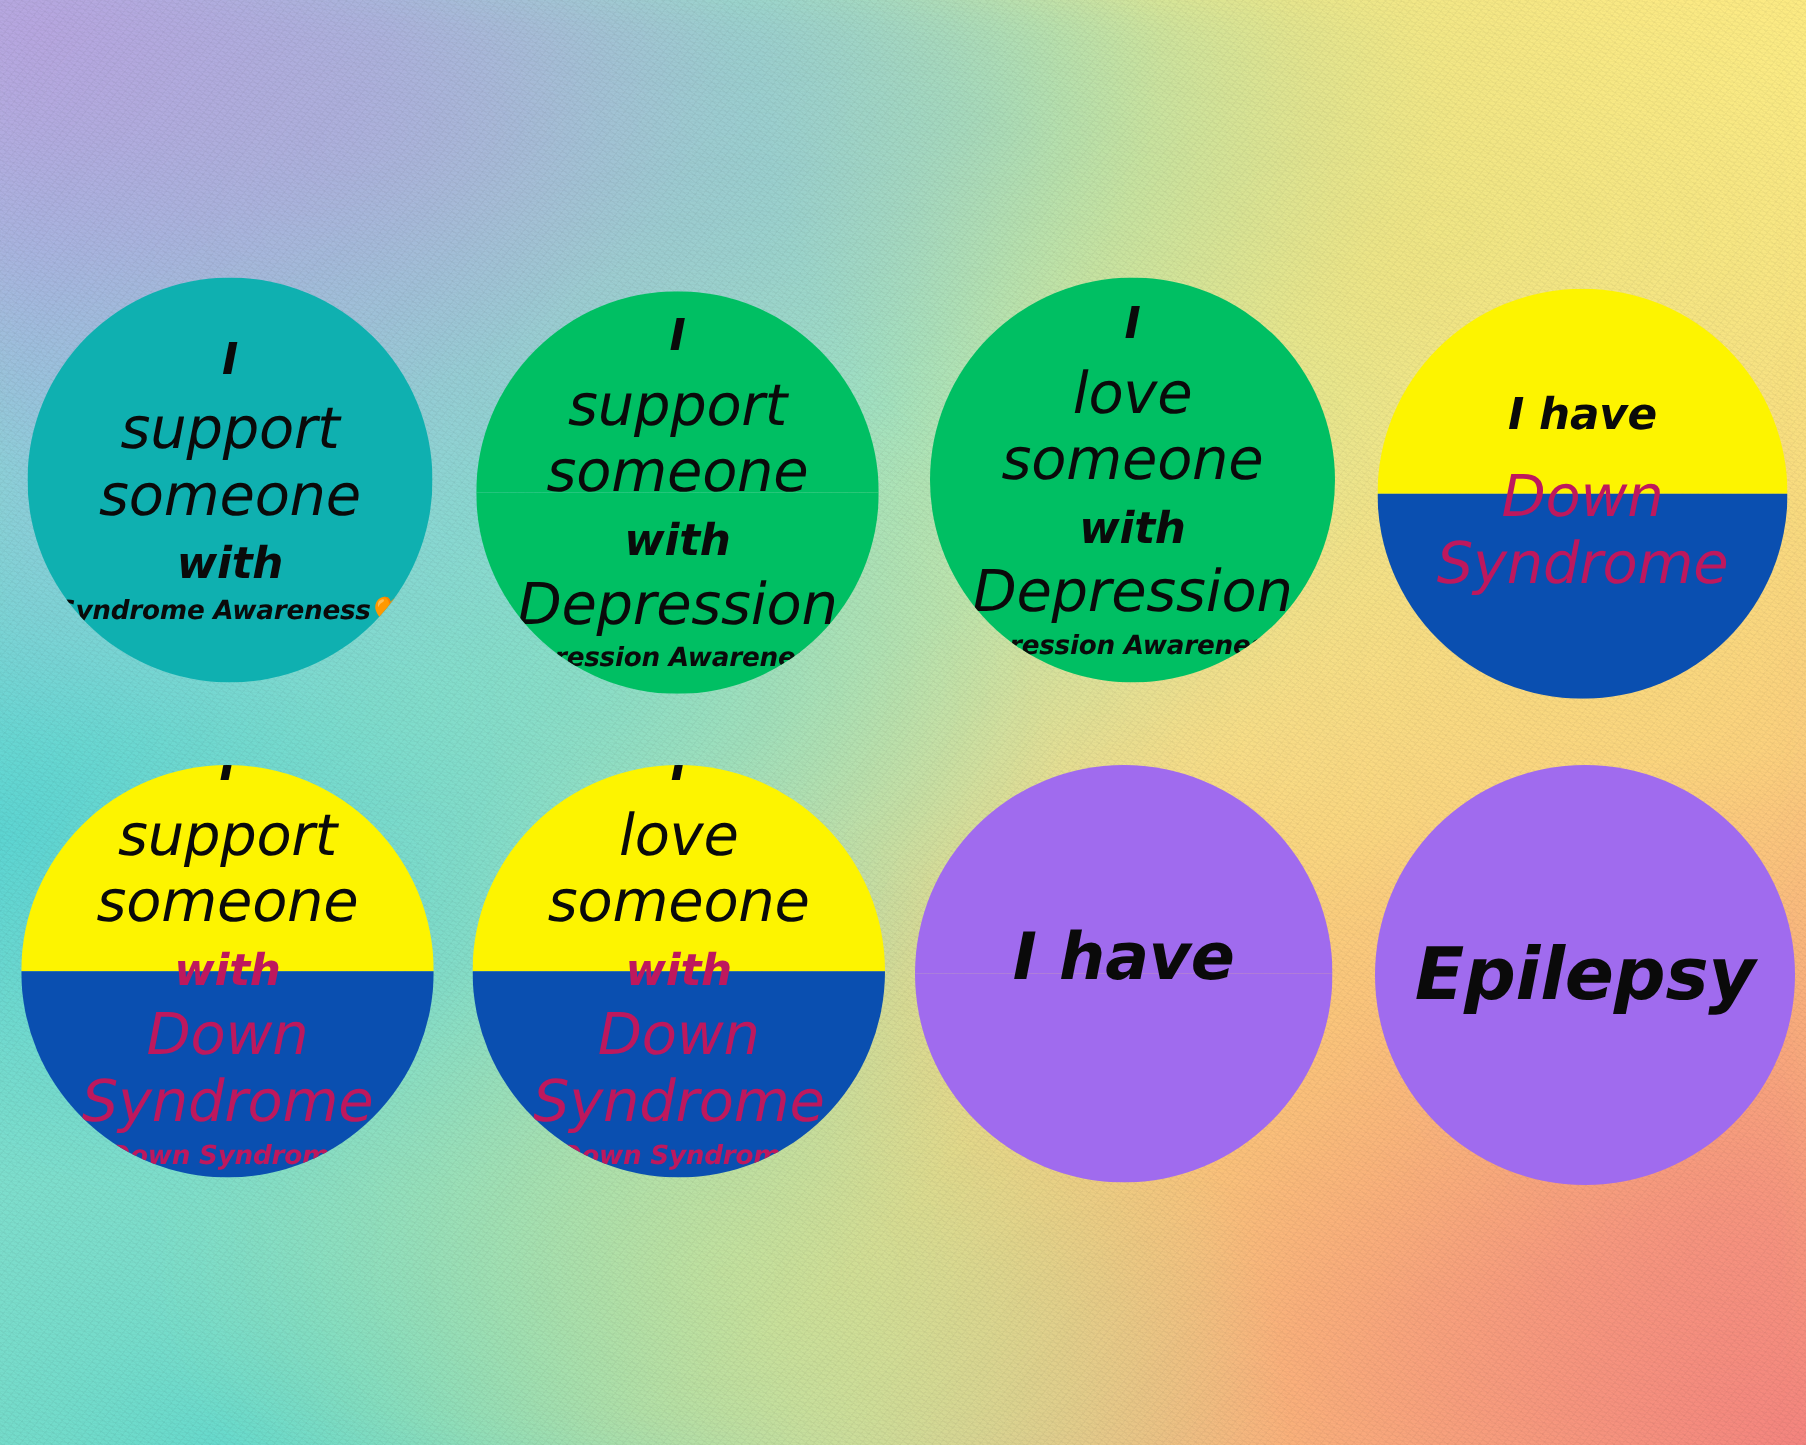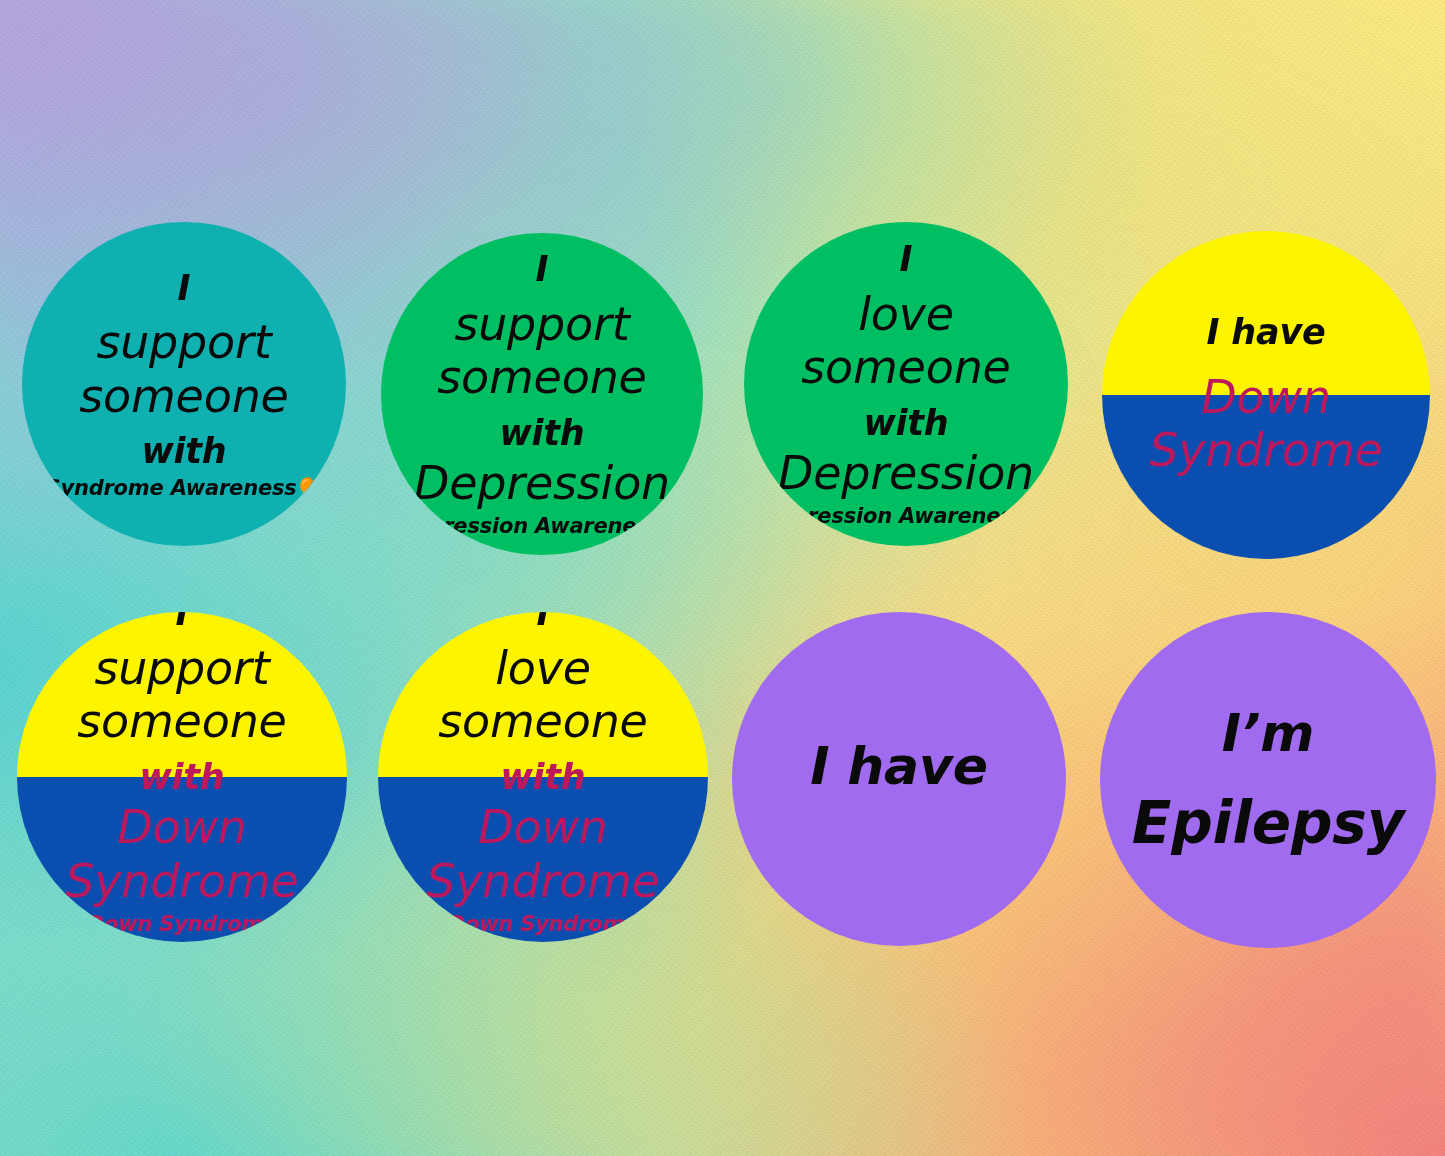--- a/index.html
+++ b/index.html
@@ -186,18 +186,17 @@
         <div class="half-top" style="background: rgb(160, 107, 238);"></div>
         <div class="half-bottom" style="background: rgb(160, 107, 238);"></div>
         <div class="sticker-text">
           <span class="line l-huge t-black gap-e">I have</span>
         </div>
       </div>
       <div class="sticker" title="epileptic" style="left: 1100px; top: 612px; width: 336px; height: 336px;">
         <div class="half-top" style="background: rgb(160, 107, 238);"></div>
         <div class="half-bottom" style="background: rgb(160, 107, 238);"></div>
         <div class="sticker-text">
-          <span class="line l-huge t-black gap-e">I’m</span>
           <span class="line l-xhuge t-black">Epilepsy</span>
         </div>
       </div>
     </div>
 </div>
 
 </body></html>

